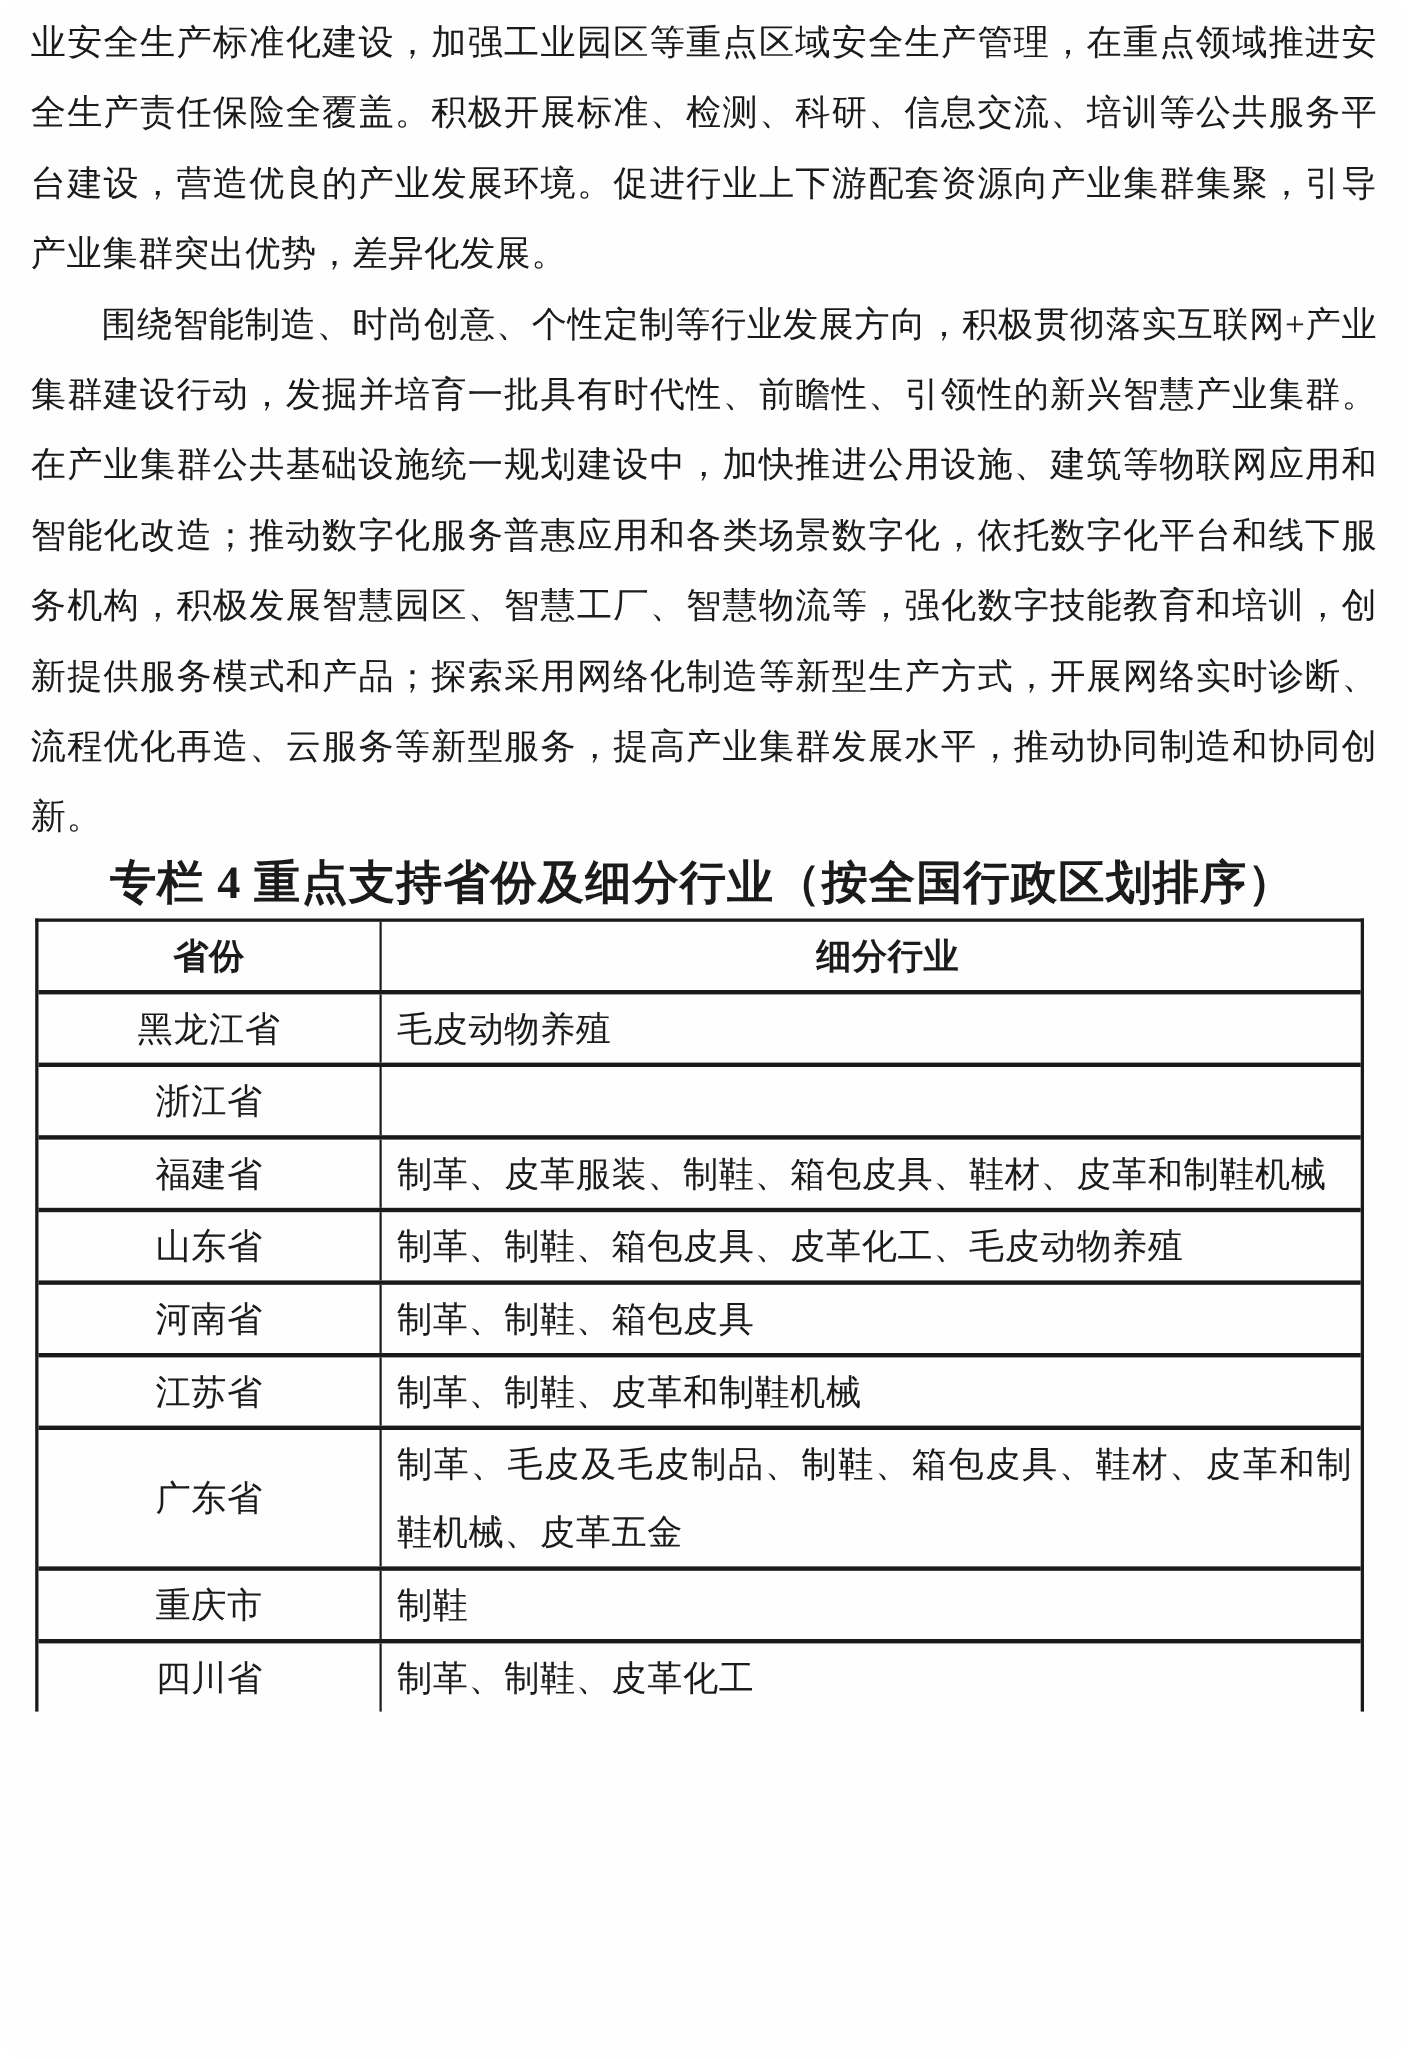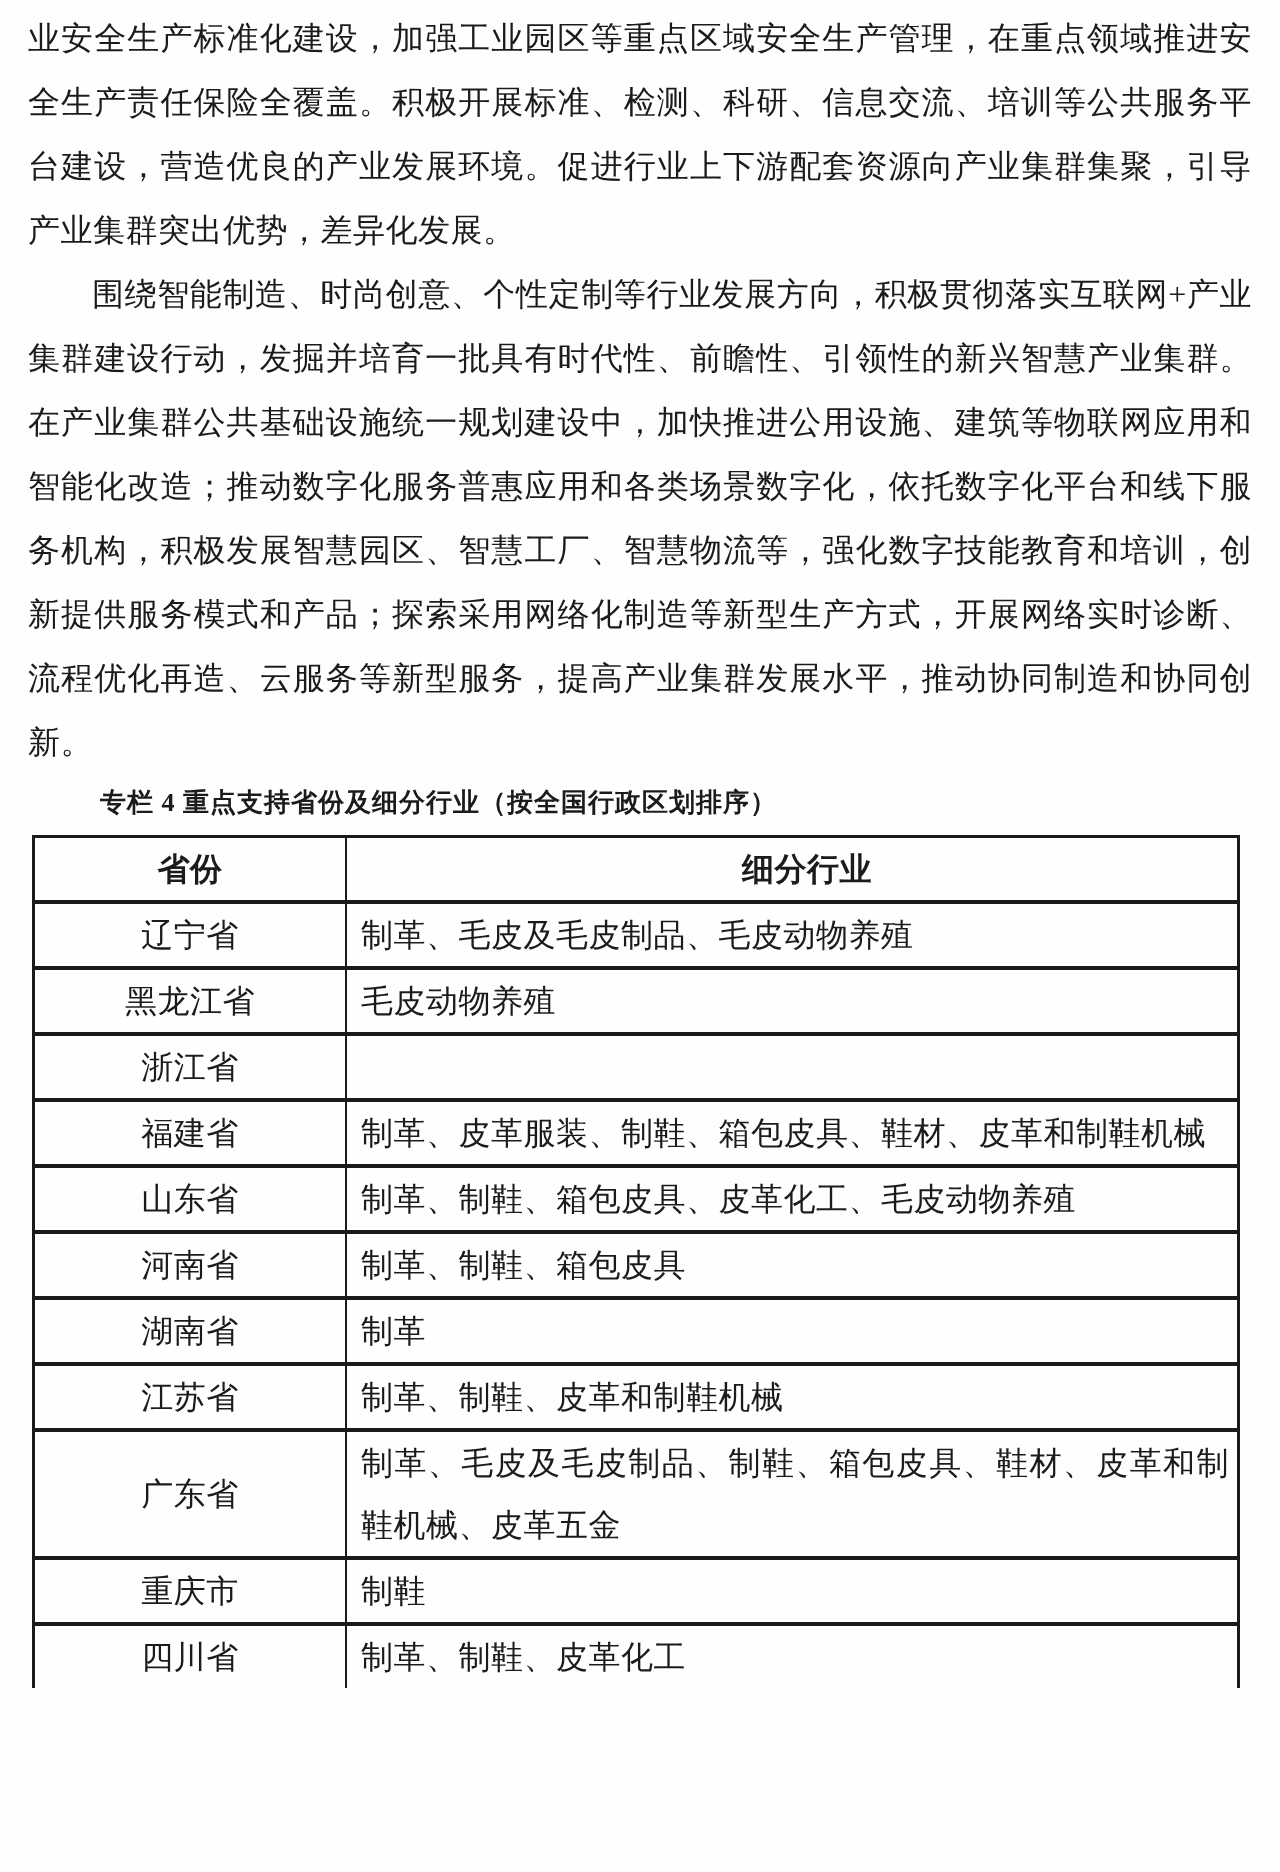--- a/index.html
+++ b/index.html
@@ -24,21 +24,21 @@
     font-size: 32px;
     line-height: 64px;
     text-align: justify;
     letter-spacing: 0.5px;
   }
   .para.indent {
     text-indent: 2em;
   }
   .tbl-title {
     margin: 6px 0 9px 0;
-    font-size: 26px;
+    font-size: 42px;
     line-height: 46px;
     font-weight: bold;
     text-indent: 72px;
     letter-spacing: 1px;
   }
   .tbl {
     margin-left: 4px;
     width: 1208px;
     box-sizing: border-box;
     border: 3px solid #1a1a1a;
@@ -96,45 +96,37 @@
 
   <div class="tbl-title">专栏 4  重点支持省份及细分行业（按全国行政区划排序）</div>
 
   <div class="tbl">
     <div class="trow thead">
       <div class="tc prov">省份</div>
       <div class="tc ind">细分行业</div>
     </div>
 
     <div class="trow">
-      <div class="tc prov">辽宁省</div>
-      <div class="tc ind">制革、毛皮及毛皮制品、毛皮动物养殖</div>
-    </div>
-    <div class="trow">
       <div class="tc prov">黑龙江省</div>
       <div class="tc ind">毛皮动物养殖</div>
     </div>
     <div class="trow">
       <div class="tc prov">浙江省</div>
     </div>
     <div class="trow">
       <div class="tc prov">福建省</div>
       <div class="tc ind">制革、皮革服装、制鞋、箱包皮具、鞋材、皮革和制鞋机械</div>
     </div>
     <div class="trow">
       <div class="tc prov">山东省</div>
       <div class="tc ind">制革、制鞋、箱包皮具、皮革化工、毛皮动物养殖</div>
     </div>
     <div class="trow">
       <div class="tc prov">河南省</div>
       <div class="tc ind">制革、制鞋、箱包皮具</div>
-    </div>
-    <div class="trow">
-      <div class="tc prov">湖南省</div>
-      <div class="tc ind">制革</div>
     </div>
     <div class="trow">
       <div class="tc prov">江苏省</div>
       <div class="tc ind">制革、制鞋、皮革和制鞋机械</div>
     </div>
     <div class="trow">
       <div class="tc prov">广东省</div>
       <div class="tc ind">制革、毛皮及毛皮制品、制鞋、箱包皮具、鞋材、皮革和制鞋机械、皮革五金</div>
     </div>
     <div class="trow">

